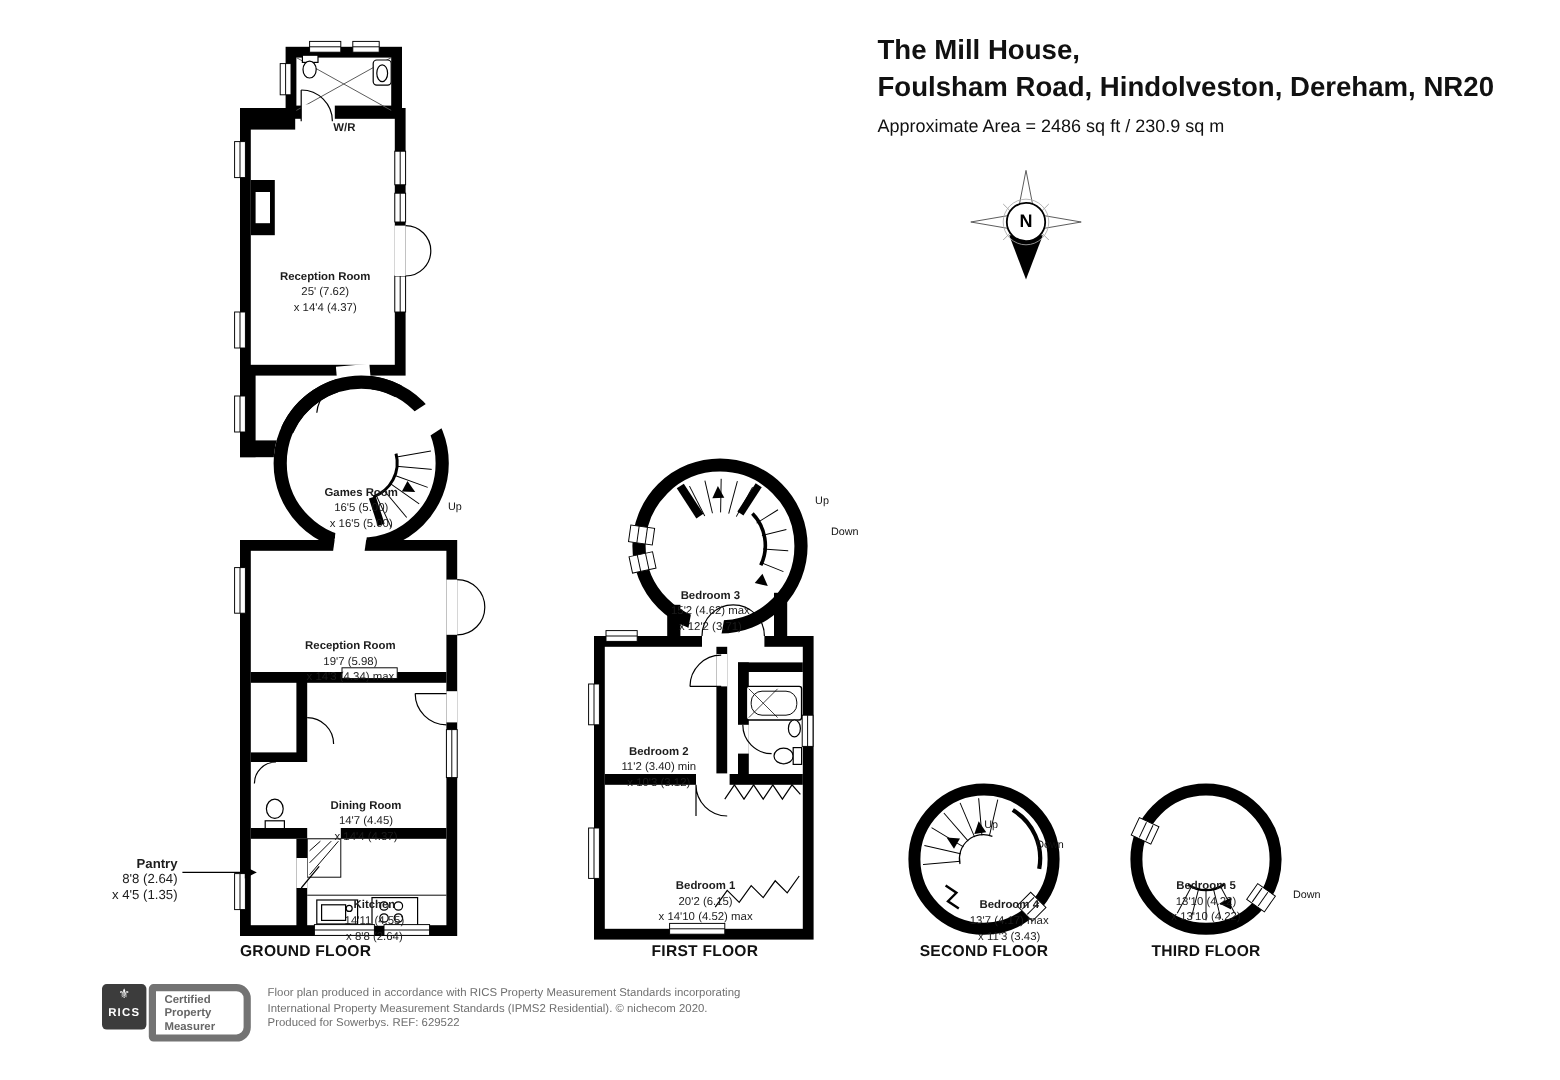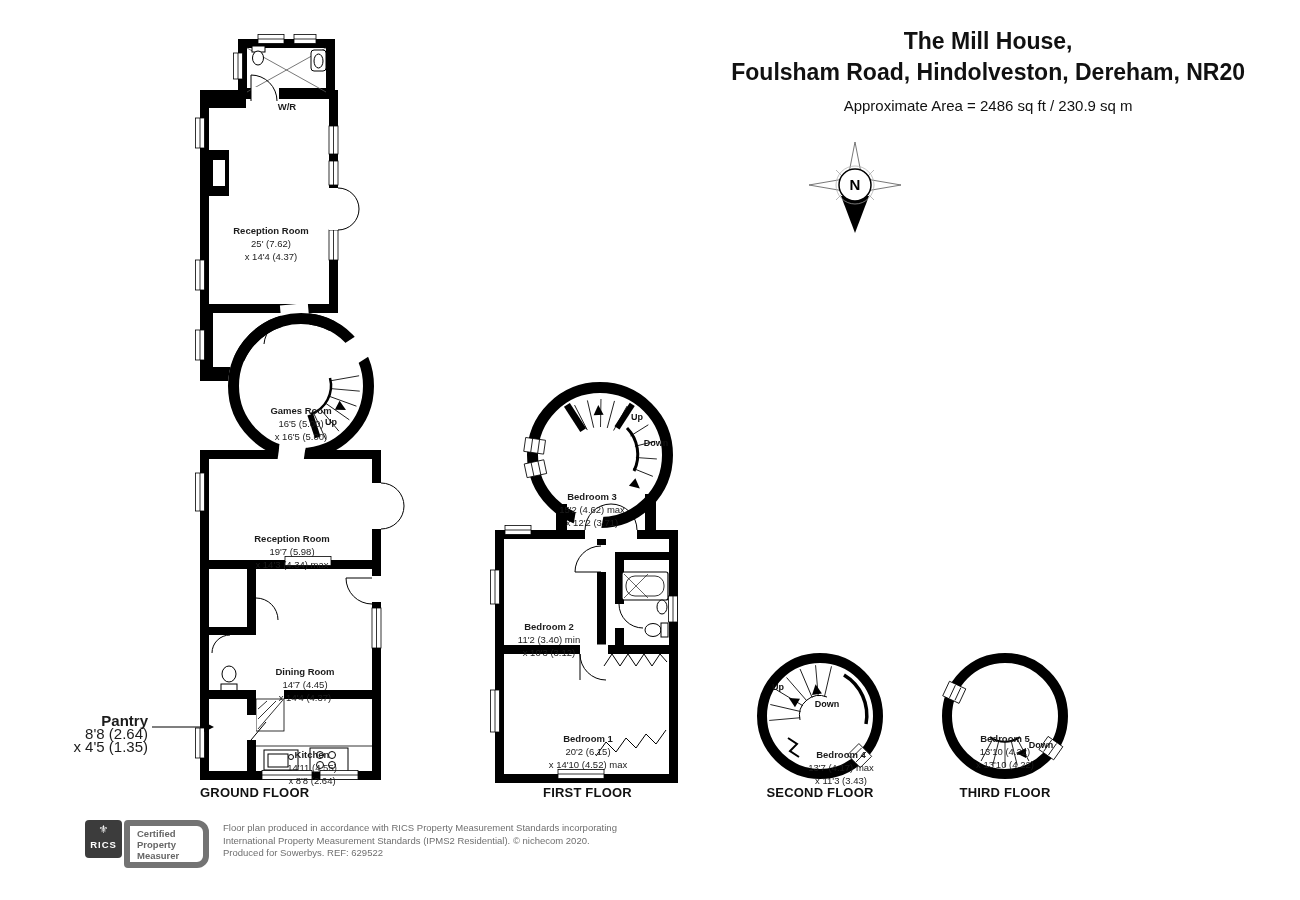--- a/index.html
+++ b/index.html
@@ -2,28 +2,28 @@
 <html><head>
 <meta charset="utf-8">
 <style>
   html,body{margin:0;padding:0;background:#fff;}
   #page{position:relative;width:1300px;height:900px;background:#fff;overflow:hidden;
         font-family:"Liberation Sans", sans-serif;color:#1c1c1c;}
   svg{position:absolute;left:0;top:0;}
   .lbl{position:absolute;}
   .room{text-align:center;font-size:9.5px;line-height:13px;color:#1c1c1c;margin-top:40px;}
   .rname{font-weight:bold;}
-  .stair{position:absolute;font-size:9px;font-weight:bold;text-align:center;color:#111;}
+  .stair{position:absolute;font-size:9px;font-weight:normal;text-align:center;color:#111;margin-left:48px;}
   .floor-label{position:absolute;font-size:13px;font-weight:bold;color:#111;letter-spacing:.2px;}
-  #header{position:absolute;top:26px;right:55px;text-align:center;}
+  #header{position:absolute;top:26px;right:55px;text-align:left;}
   #title1,#title2{font-size:23px;font-weight:bold;line-height:31px;color:#111;}
   #area{font-size:15px;margin-top:9px;color:#111;}
   #disclaimer{font-size:10.5px;margin-top:4px;color:#222;}
   #pantry-label{position:absolute;left:28px;top:714px;width:120px;text-align:right;
-                font-size:15px;line-height:13px;}
+                font-size:11px;line-height:13px;}
   #compass-n{position:absolute;left:846px;top:176px;width:18px;text-align:center;
              font-size:15px;font-weight:bold;color:#000;}
   
   #rics-box{position:absolute;left:85px;top:820px;width:37px;height:38px;background:#3c3c3c;
             border-radius:4px;text-align:center;}
   #rics-emblem{font-size:11px;color:#fff;line-height:18px;}
   #rics-word{font-size:9.5px;font-weight:bold;color:#fff;letter-spacing:1px;line-height:14px;}
   #cert-box{position:absolute;left:124px;top:820px;width:66px;height:34px;border:6px solid #737373;
             border-radius:4px 12px 12px 4px;padding:2px 0 0 7px;}
   .cert-line{font-size:9.5px;font-weight:bold;color:#666;line-height:11px;}

